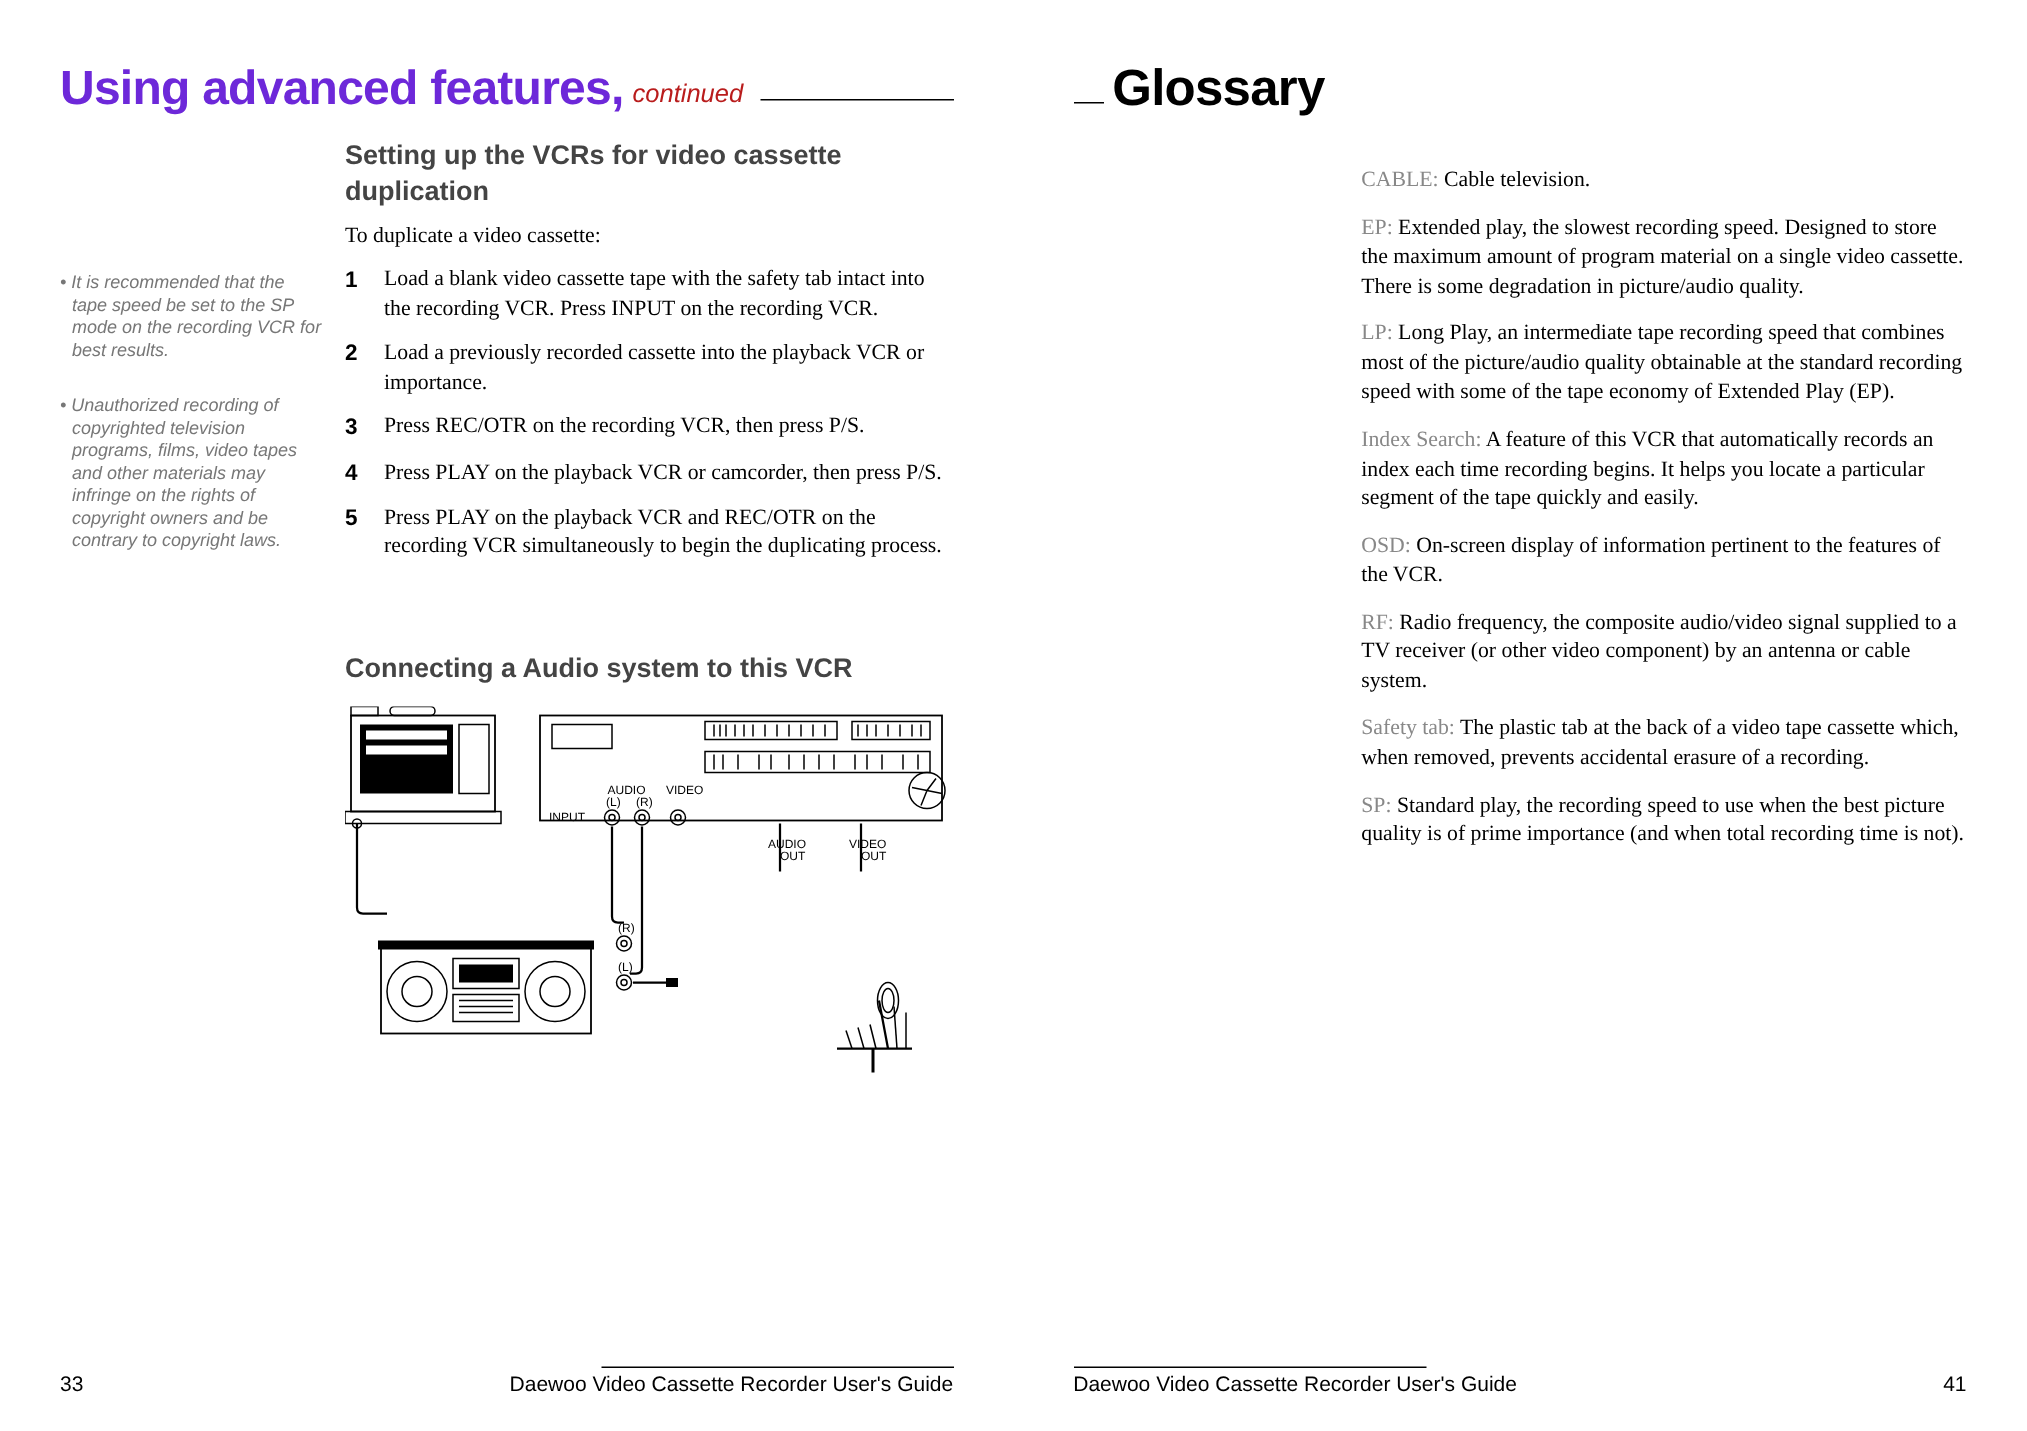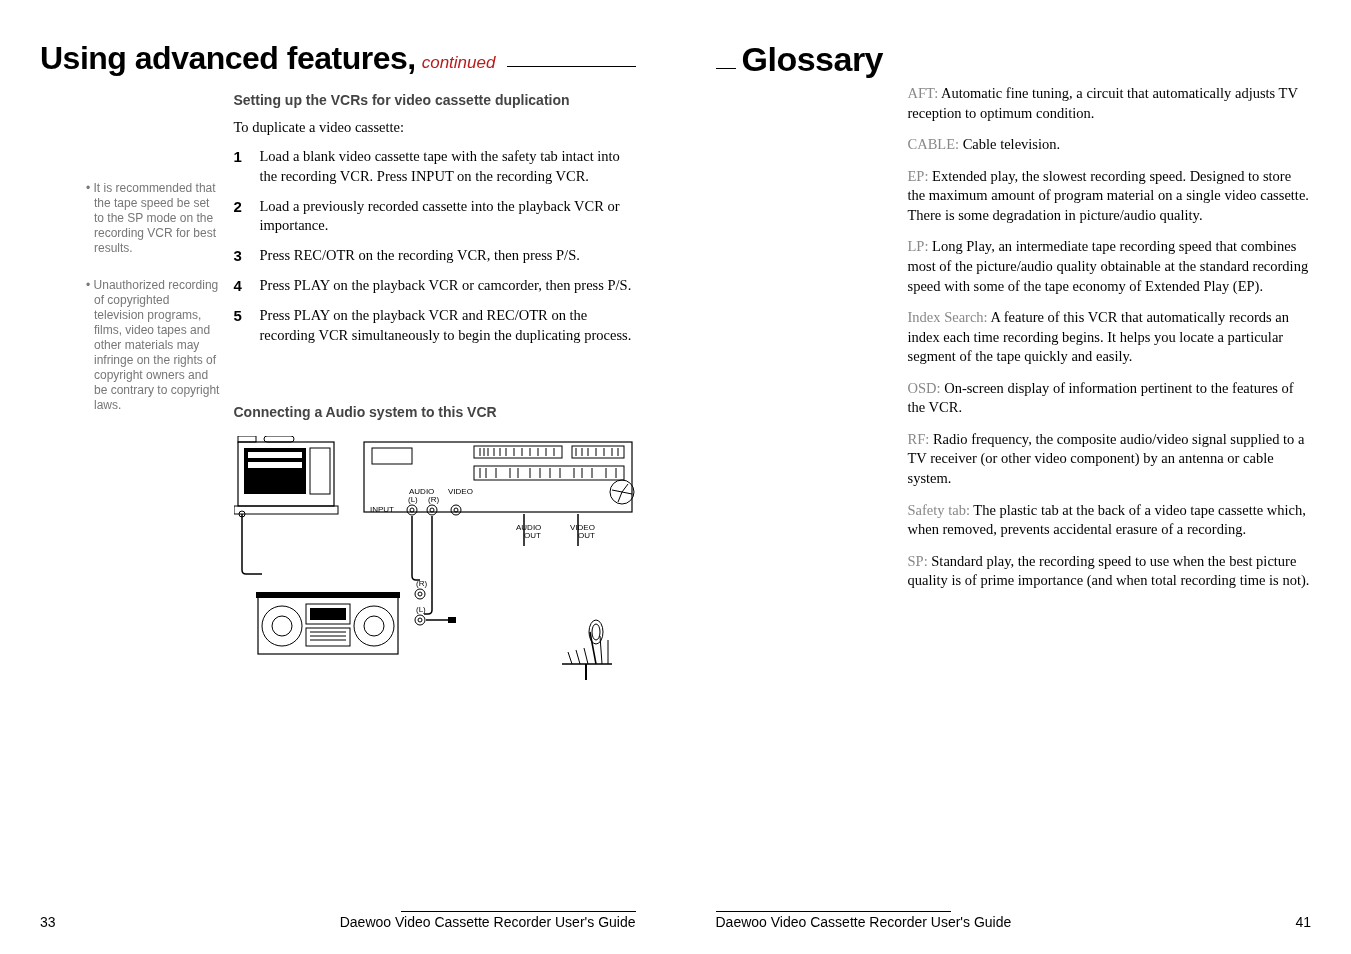--- a/index.html
+++ b/index.html
@@ -24,21 +24,21 @@
   .title-row {
     display: flex;
     align-items: flex-end;
     gap: 6px;
     margin-bottom: 14px;
   }
   .title-main {
     font-family: "Arial Narrow", Arial, Helvetica, sans-serif;
     font-weight: bold;
     font-size: 32px;
-    color: #000000;
+    color: #6d28d9;
     letter-spacing: -0.5px;
   }
   .title-sub {
     font-family: Arial, Helvetica, sans-serif;
     font-style: italic;
     font-size: 17px;
     color: #b91c1c;
     padding-bottom: 4px;
   }
   .title-rule {
@@ -52,51 +52,51 @@
     font-family: "Arial Narrow", Arial, Helvetica, sans-serif;
     font-weight: bold;
     font-size: 34px;
     color: #000;
     letter-spacing: -0.5px;
   }
   .glossary-row {
     display: flex;
     align-items: flex-end;
     gap: 6px;
-    margin-bottom: 5px;
+    margin-bottom: 32px;
   }
   .glossary-rule-left {
     height: 1px;
     background: #000;
     margin-bottom: 10px;
   }
 
   .content-wrap {
     display: flex;
     gap: 14px;
   }
   .side-col {
     width: 176px;
     font-family: Arial, Helvetica, sans-serif;
+    font-style: italic;
     font-size: 12px;
     color: #777;
     line-height: 1.25;
     padding-top: 90px;
-    margin-left: 46px;
   }
   .side-note { margin-bottom: 22px; text-indent: -8px; padding-left: 8px; }
   .main-col {
     flex: 1;
     font-size: 14.5px;
     line-height: 1.35;
   }
   .section-heading {
     font-family: "Arial Narrow", Arial, Helvetica, sans-serif;
     font-weight: bold;
-    font-size: 14px;
+    font-size: 18px;
     color: #444;
     margin-bottom: 8px;
   }
   .intro-line { margin-bottom: 10px; }
   ol.steps { list-style: none; }
   ol.steps li {
     display: flex;
     gap: 12px;
     margin-bottom: 10px;
   }
@@ -343,21 +343,20 @@
   </div>
 </div>
 
 <div class="page page-right">
   <div class="glossary-row">
     <div class="glossary-rule-left" style="width:20px;"></div>
     <span class="glossary-title">Glossary</span>
   </div>
 
   <div class="glossary-body">
-    <div class="gloss-entry"><span class="gloss-term">AFT:</span><span> Automatic fine tuning, a circuit that automatically adjusts TV reception to optimum condition.</span></div>
     <div class="gloss-entry"><span class="gloss-term">CABLE:</span><span> Cable television.</span></div>
     <div class="gloss-entry"><span class="gloss-term">EP:</span><span> Extended play, the slowest recording speed. Designed to store the maximum amount of program material on a single video cassette. There is some degradation in picture/audio quality.</span></div>
     <div class="gloss-entry"><span class="gloss-term">LP:</span><span> Long Play, an intermediate tape recording speed that combines most of the picture/audio quality obtainable at the standard recording speed with some of the tape economy of Extended Play (EP).</span></div>
     <div class="gloss-entry"><span class="gloss-term">Index Search:</span><span> A feature of this VCR that automatically records an index each time recording begins. It helps you locate a particular segment of the tape quickly and easily.</span></div>
     <div class="gloss-entry"><span class="gloss-term">OSD:</span><span> On-screen display of information pertinent to the features of the VCR.</span></div>
     <div class="gloss-entry"><span class="gloss-term">RF:</span><span> Radio frequency, the composite audio/video signal supplied to a TV receiver (or other video component) by an antenna or cable system.</span></div>
     <div class="gloss-entry"><span class="gloss-term">Safety tab:</span><span> The plastic tab at the back of a video tape cassette which, when removed, prevents accidental erasure of a recording.</span></div>
     <div class="gloss-entry"><span class="gloss-term">SP:</span><span> Standard play, the recording speed to use when the best picture quality is of prime importance (and when total recording time is not).</span></div>
   </div>
 

